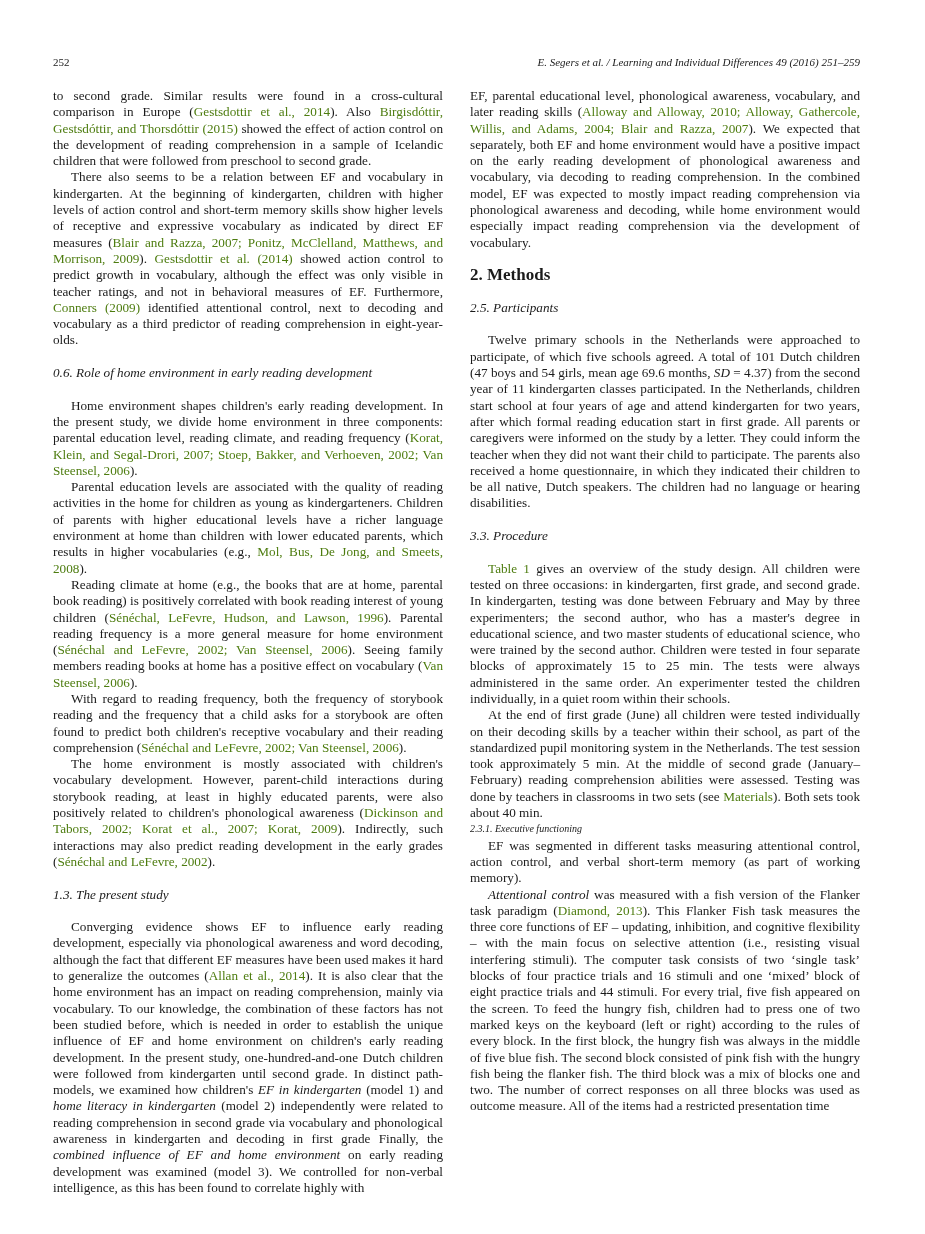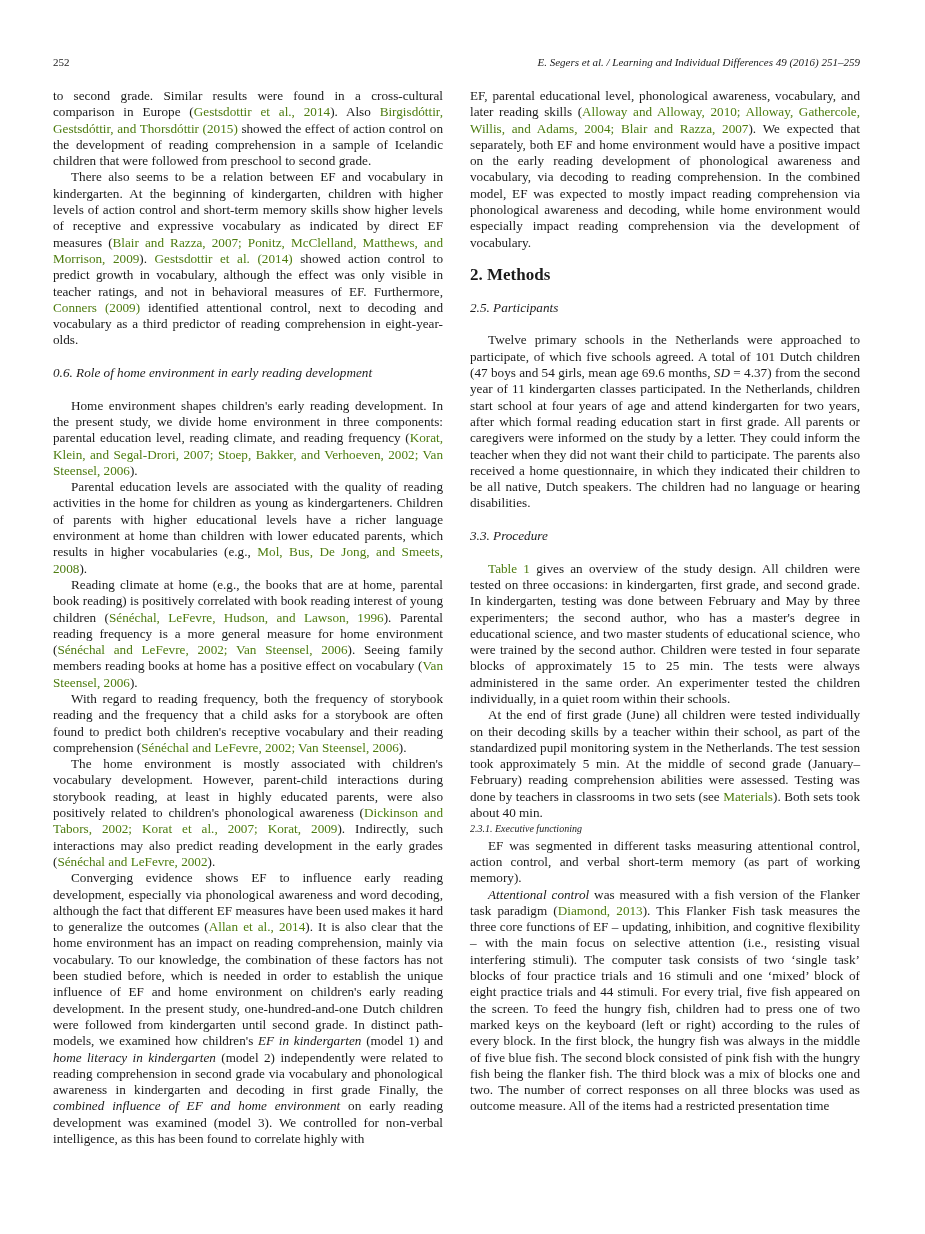--- a/index.html
+++ b/index.html
@@ -35,20 +35,21 @@
   <p><span>There also seems to be a relation between EF and vocabulary in kindergarten. At the beginning of kindergarten, children with higher levels of action control and short-term memory skills show higher levels of receptive and expressive vocabulary as indicated by direct EF measures (</span><a class="cite">Blair and Razza, 2007; Ponitz, McClelland, Matthews, and Morrison, 2009</a><span>). </span><a class="cite">Gestsdottir et al. (2014)</a><span> showed action control to predict growth in vocabulary, although the effect was only visible in teacher ratings, and not in behavioral measures of EF. Furthermore, </span><a class="cite">Conners (2009)</a><span> identified attentional control, next to decoding and vocabulary as a third predictor of reading comprehension in eight-year-olds.</span></p>
 
   <h3>0.6. Role of home environment in early reading development</h3>
 
   <p><span>Home environment shapes children's early reading development. In the present study, we divide home environment in three components: parental education level, reading climate, and reading frequency (</span><a class="cite">Korat, Klein, and Segal-Drori, 2007; Stoep, Bakker, and Verhoeven, 2002; Van Steensel, 2006</a><span>).</span></p>
   <p><span>Parental education levels are associated with the quality of reading activities in the home for children as young as kindergarteners. Children of parents with higher educational levels have a richer language environment at home than children with lower educated parents, which results in higher vocabularies (e.g., </span><a class="cite">Mol, Bus, De Jong, and Smeets, 2008</a><span>).</span></p>
   <p><span>Reading climate at home (e.g., the books that are at home, parental book reading) is positively correlated with book reading interest of young children (</span><a class="cite">Sénéchal, LeFevre, Hudson, and Lawson, 1996</a><span>). Parental reading frequency is a more general measure for home environment (</span><a class="cite">Sénéchal and LeFevre, 2002; Van Steensel, 2006</a><span>). Seeing family members reading books at home has a positive effect on vocabulary (</span><a class="cite">Van Steensel, 2006</a><span>).</span></p>
   <p><span>With regard to reading frequency, both the frequency of storybook reading and the frequency that a child asks for a storybook are often found to predict both children's receptive vocabulary and their reading comprehension (</span><a class="cite">Sénéchal and LeFevre, 2002; Van Steensel, 2006</a><span>).</span></p>
   <p><span>The home environment is mostly associated with children's vocabulary development. However, parent-child interactions during storybook reading, at least in highly educated parents, were also positively related to children's phonological awareness (</span><a class="cite">Dickinson and Tabors, 2002; Korat et al., 2007; Korat, 2009</a><span>). Indirectly, such interactions may also predict reading development in the early grades (</span><a class="cite">Sénéchal and LeFevre, 2002</a><span>).</span></p>
 
+  <h3>1.3. The present study</h3>
 
   <p><span>Converging evidence shows EF to influence early reading development, especially via phonological awareness and word decoding, although the fact that different EF measures have been used makes it hard to generalize the outcomes (</span><a class="cite">Allan et al., 2014</a><span>). It is also clear that the home environment has an impact on reading comprehension, mainly via vocabulary. To our knowledge, the combination of these factors has not been studied before, which is needed in order to establish the unique influence of EF and home environment on children's early reading development. In the present study, one-hundred-and-one Dutch children were followed from kindergarten until second grade. In distinct path-models, we examined how children's </span><em>EF in kindergarten</em><span> (model 1) and </span><em>home literacy in kindergarten</em><span> (model 2) independently were related to reading comprehension in second grade via vocabulary and phonological awareness in kindergarten and decoding in first grade Finally, the </span><em>combined influence of EF and home environment</em><span> on early reading development was examined (model 3). We controlled for non-verbal intelligence, as this has been found to correlate highly with</span></p>
 </div>
 
 <div class="col col-right">
   <p class="noindent"><span>EF, parental educational level, phonological awareness, vocabulary, and later reading skills (</span><a class="cite">Alloway and Alloway, 2010; Alloway, Gathercole, Willis, and Adams, 2004; Blair and Razza, 2007</a><span>). We expected that separately, both EF and home environment would have a positive impact on the early reading development of phonological awareness and vocabulary, via decoding to reading comprehension. In the combined model, EF was expected to mostly impact reading comprehension via phonological awareness and decoding, while home environment would especially impact reading comprehension via the development of vocabulary.</span></p>
 
   <h2>2. Methods</h2>
   <h3 style="margin-top:0">2.5. Participants</h3>
 

